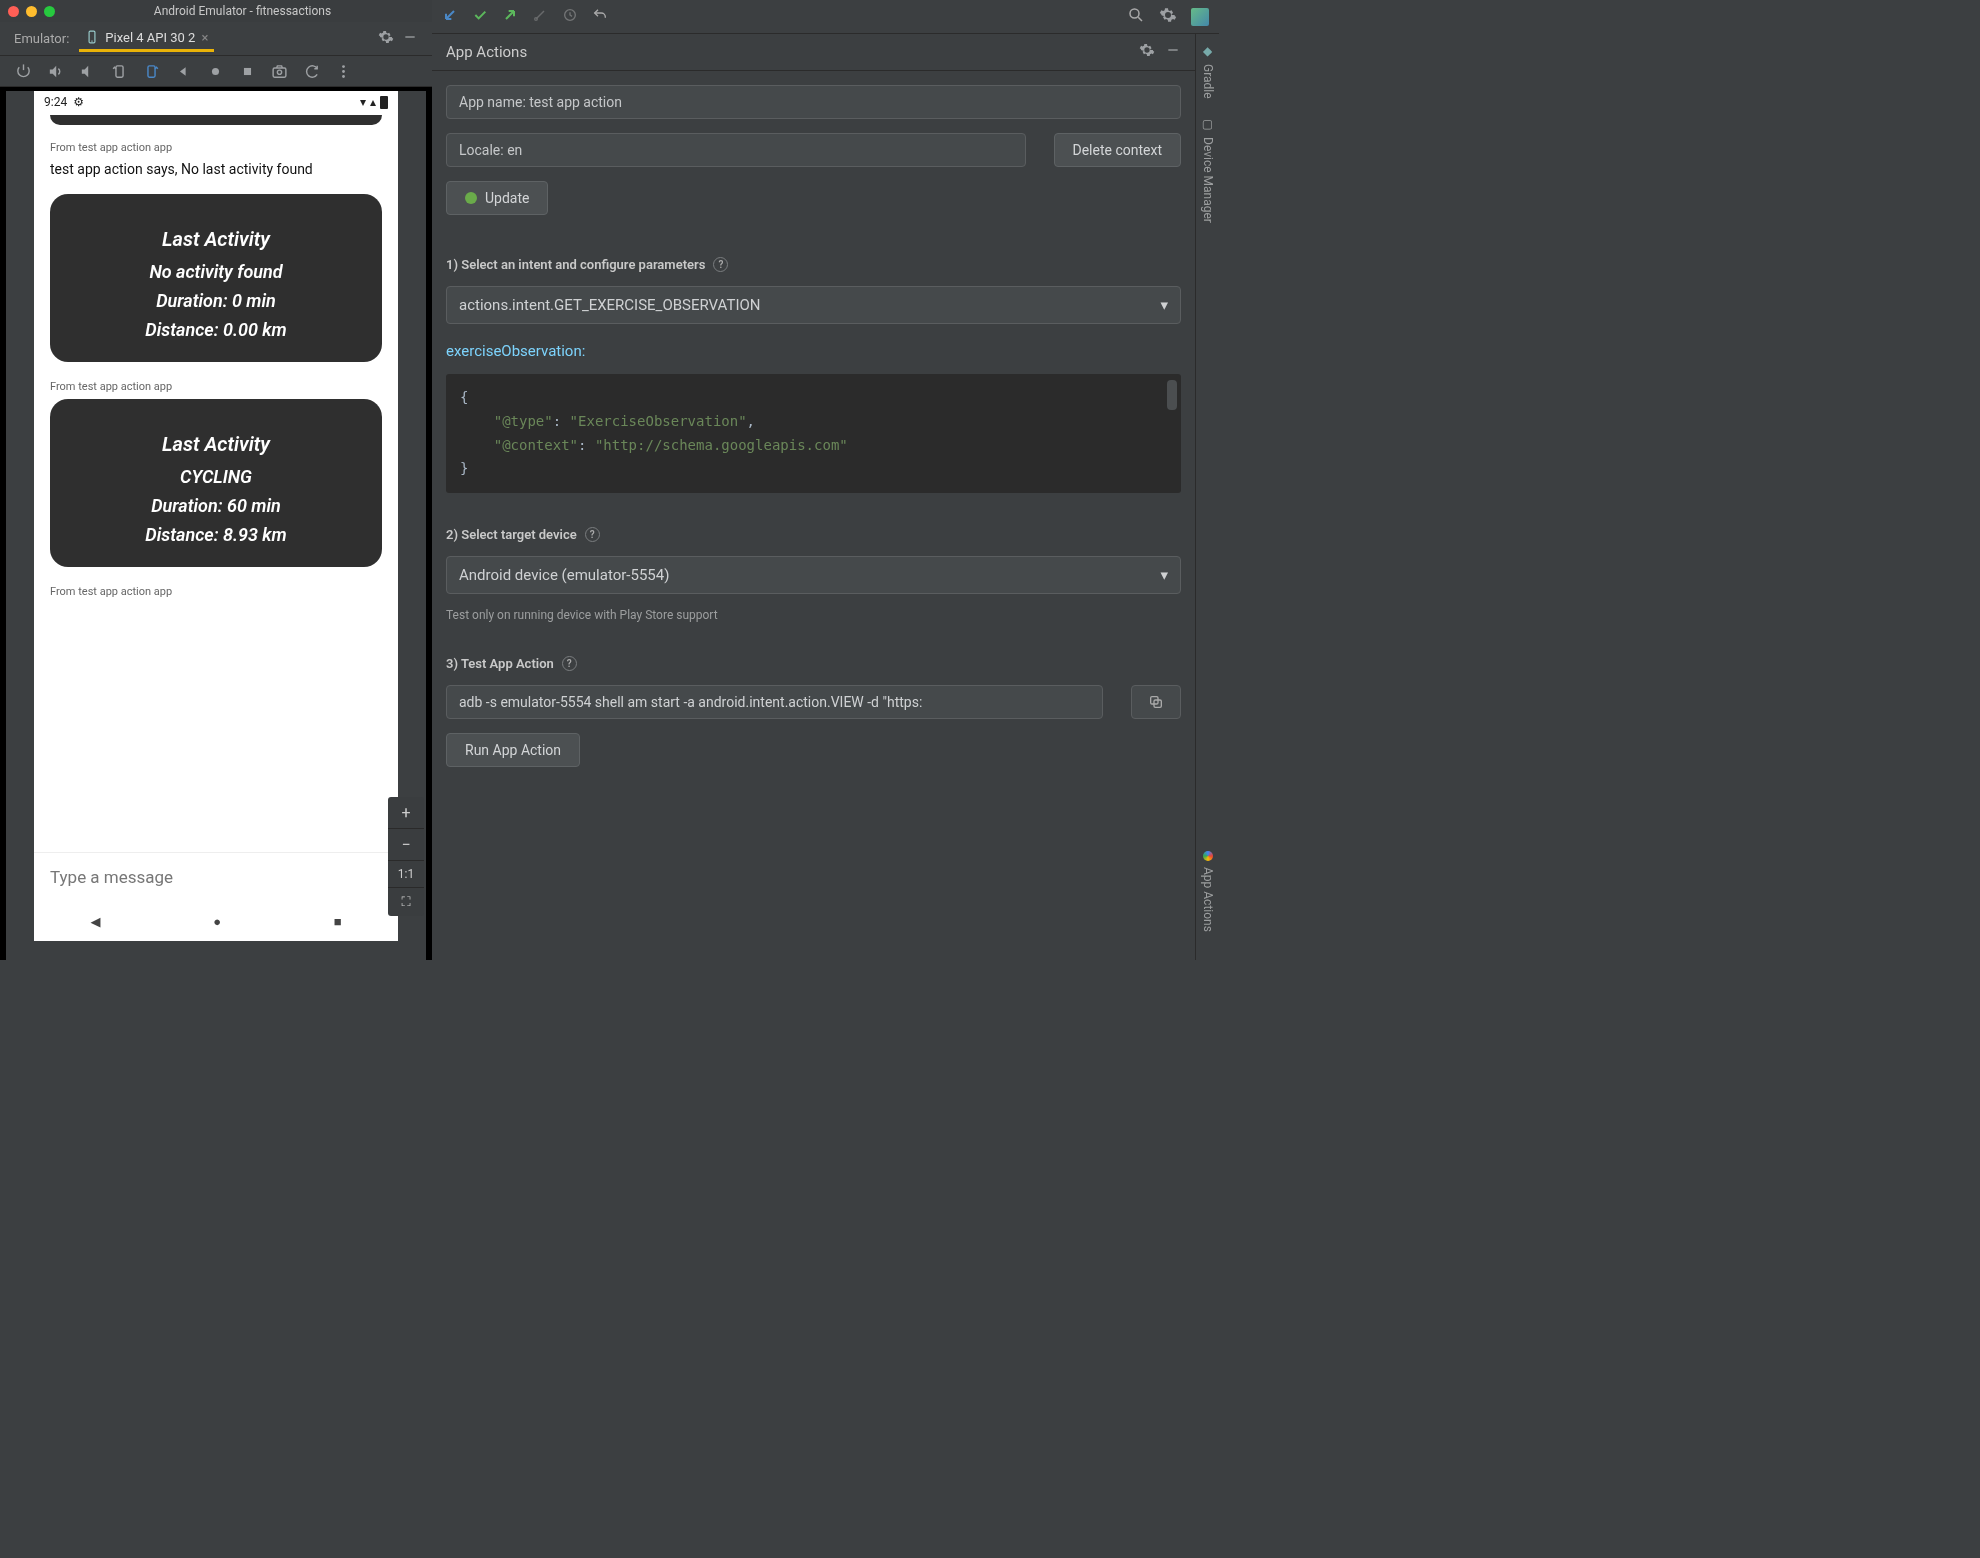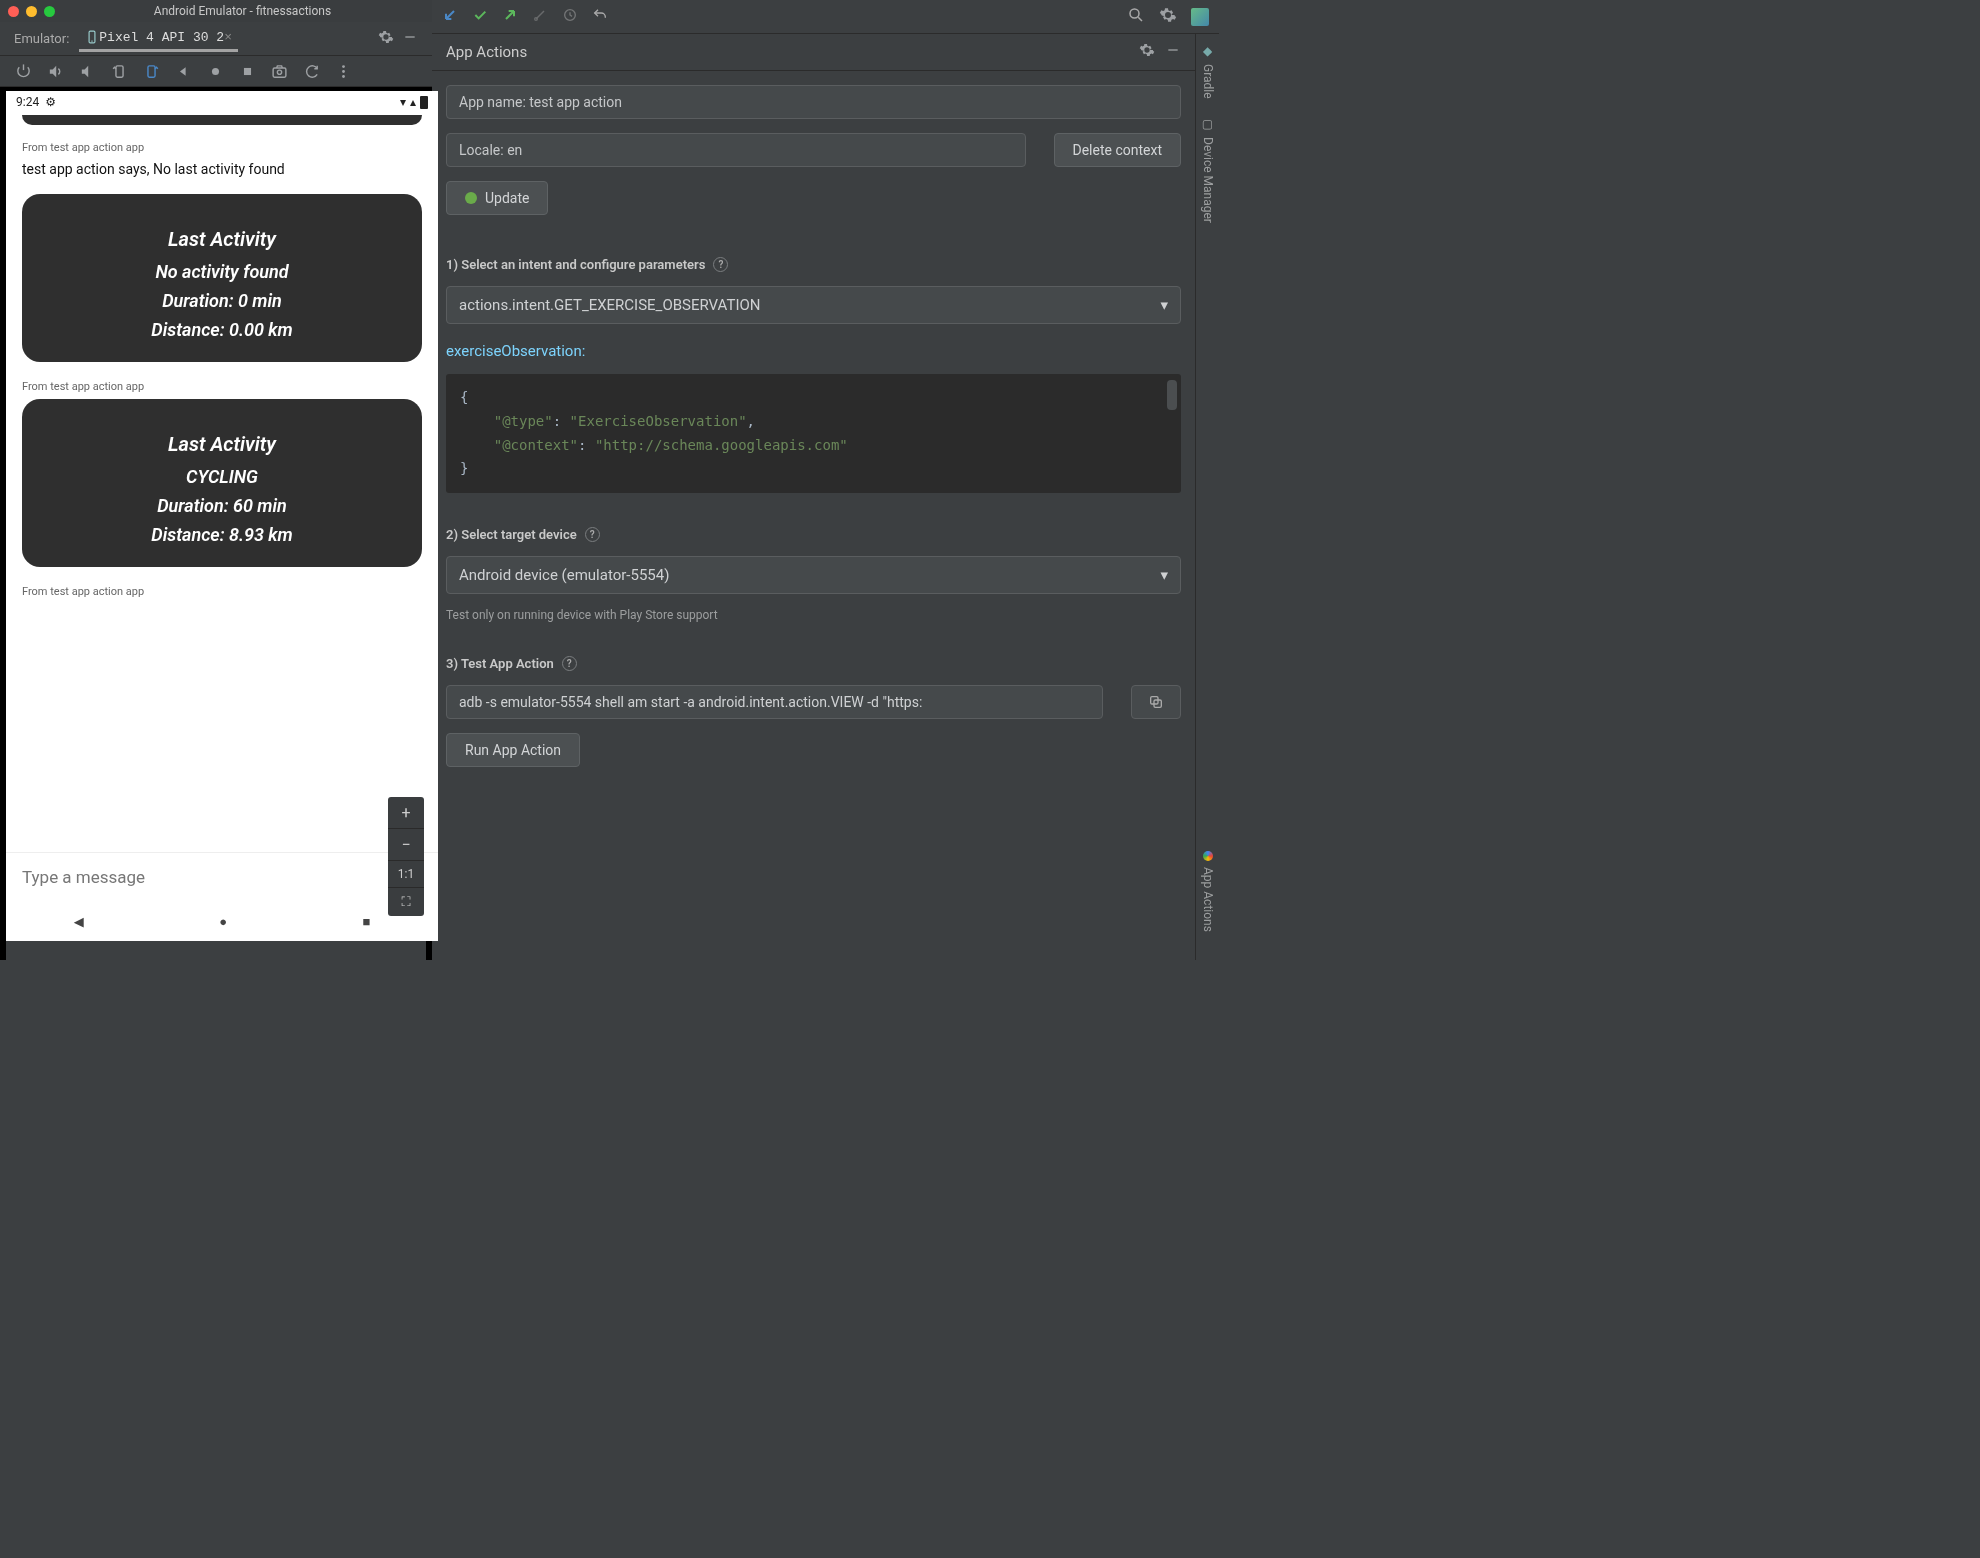--- a/index.html
+++ b/index.html
@@ -34,41 +34,41 @@
   .traffic { display:flex; gap:7px; align-items:center; }
   .traffic span { width:11px; height:11px; border-radius:50%; }
   .tl-close{background:#ff5f56;} .tl-min{background:#ffbd2e;} .tl-max{background:#27c93f;}
   .emu-titletext { flex:1; text-align:center; color:#c8c8c8; font-size:12px; }
   .emu-tabbar {
     display:flex; align-items:center; height:34px;
     background:#3c3f41; padding:0 10px 0 14px; border-bottom:1px solid #2b2b2b;
   }
   .emu-tabbar .lbl { color:#aaa; font-size:13px; margin-right:10px; }
   .emu-tab {
-    display:flex; align-items:center; 
-    border-bottom:3px solid #a3a3a3; padding:4px 6px; color:#ddd;font-family:Liberation Mono, monospace;
+    display:flex; align-items:center; gap:6px;
+    border-bottom:3px solid #eab308; padding:4px 6px; color:#ddd;
   }
   .emu-tab-close { color:#888; cursor:pointer; }
   .emu-tabbar .spacer{flex:1;}
   .emu-icon-btn { color:#9da0a3; padding:4px; cursor:pointer; }
   .emu-toolbar {
     display:flex; align-items:center; gap:14px;
     padding:6px 14px; background:#3c3f41; border-bottom:1px solid #2b2b2b;
     color:#9ea1a4;
   }
   .emu-toolbar .ic { width:18px; height:18px; display:flex; align-items:center; justify-content:center; cursor:pointer; }
   .emu-toolbar .ic svg{width:17px;height:17px;}
   .emu-toolbar .ic.blue{ color:#4a88c7; }
   
   .phone-frame {
     margin:4px auto 0; width:420px; background:#3c3f41;
     flex:1; position:relative;
   }
   .phone-screen {
-    width:432px; margin:0 auto; background:#fff; height:850px;
+    width:364px; margin:0 auto; background:#fff; height:850px;
     display:flex; flex-direction:column; position:relative;
   }
   .status-bar{height:22px;display:flex;align-items:center;padding:0 10px;color:#222;font-size:12px;}
   .status-bar .sb-right{margin-left:auto;display:flex;gap:4px;align-items:center;}
   .chat-body{flex:1;overflow:hidden;padding:6px 16px;}
   .from-line{font-size:11px;color:#666;margin:10px 0 6px;}
   .reply-text{font-size:14px;color:#111;line-height:1.4;margin-bottom:14px;}
   .card{
     background:#2f2f2f; color:#fff; border-radius:18px; padding:33px 12px 22px;
     text-align:center; font-style:italic; font-weight:600; margin-bottom:18px;

